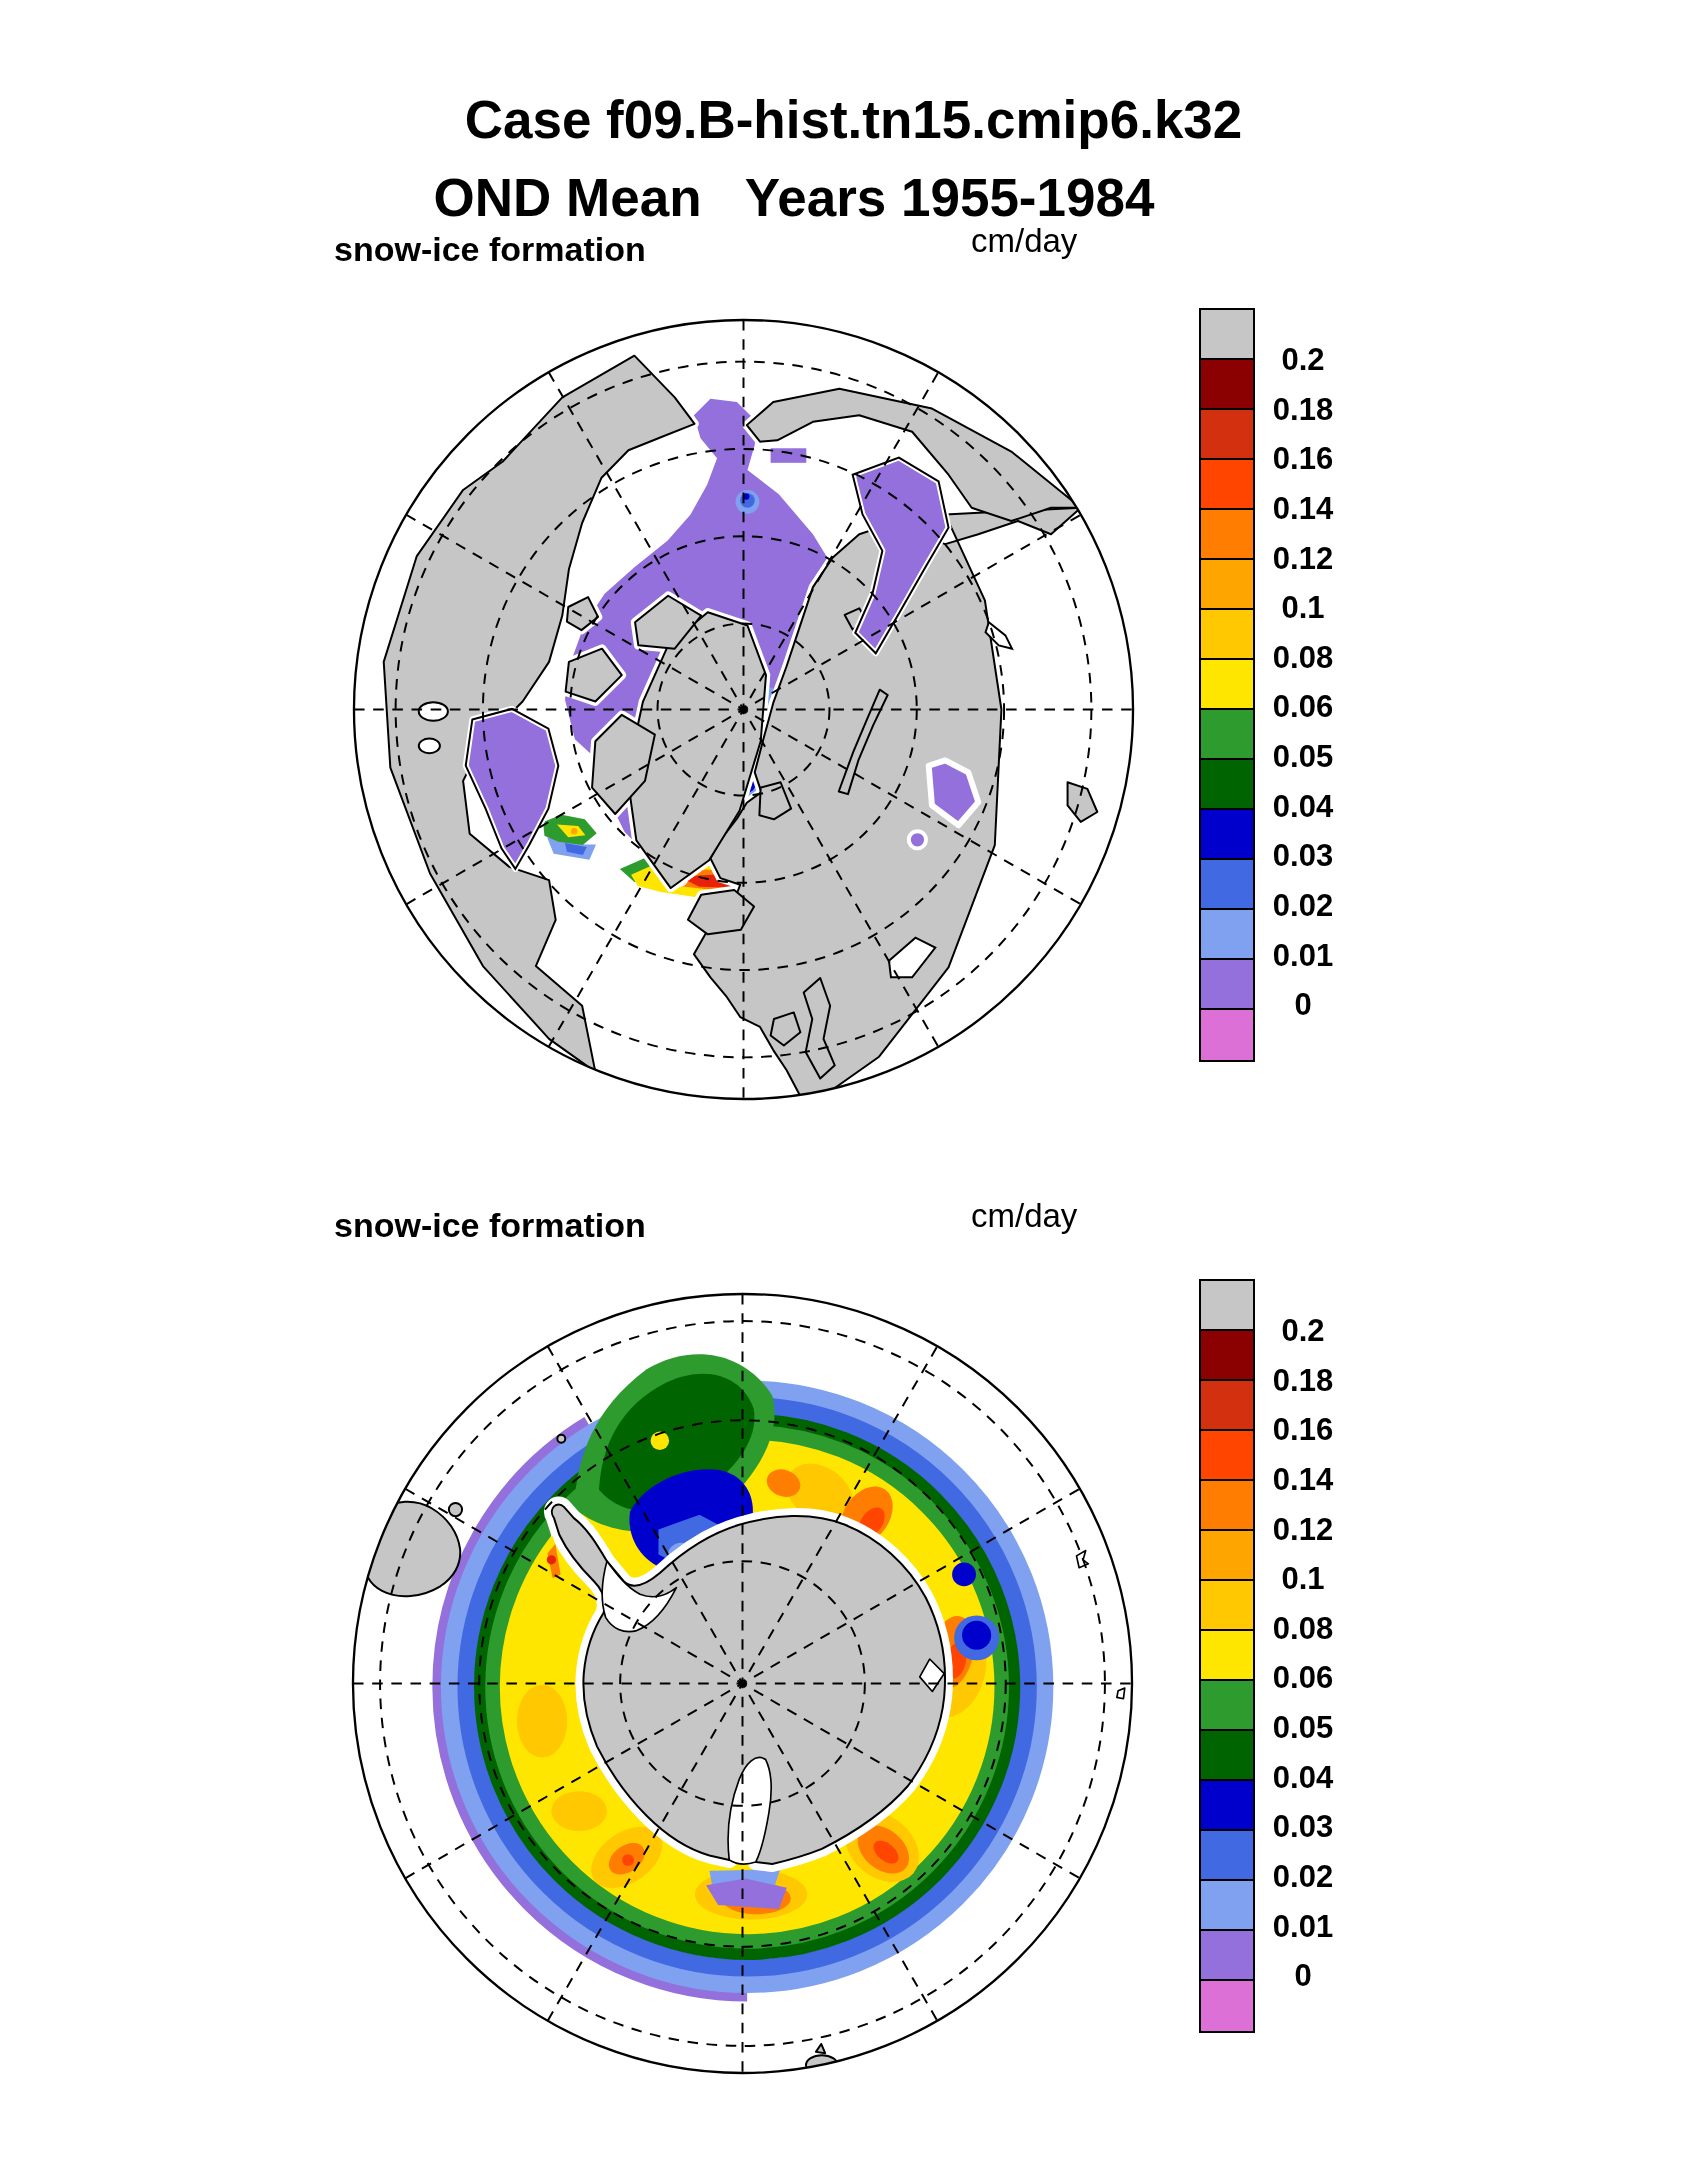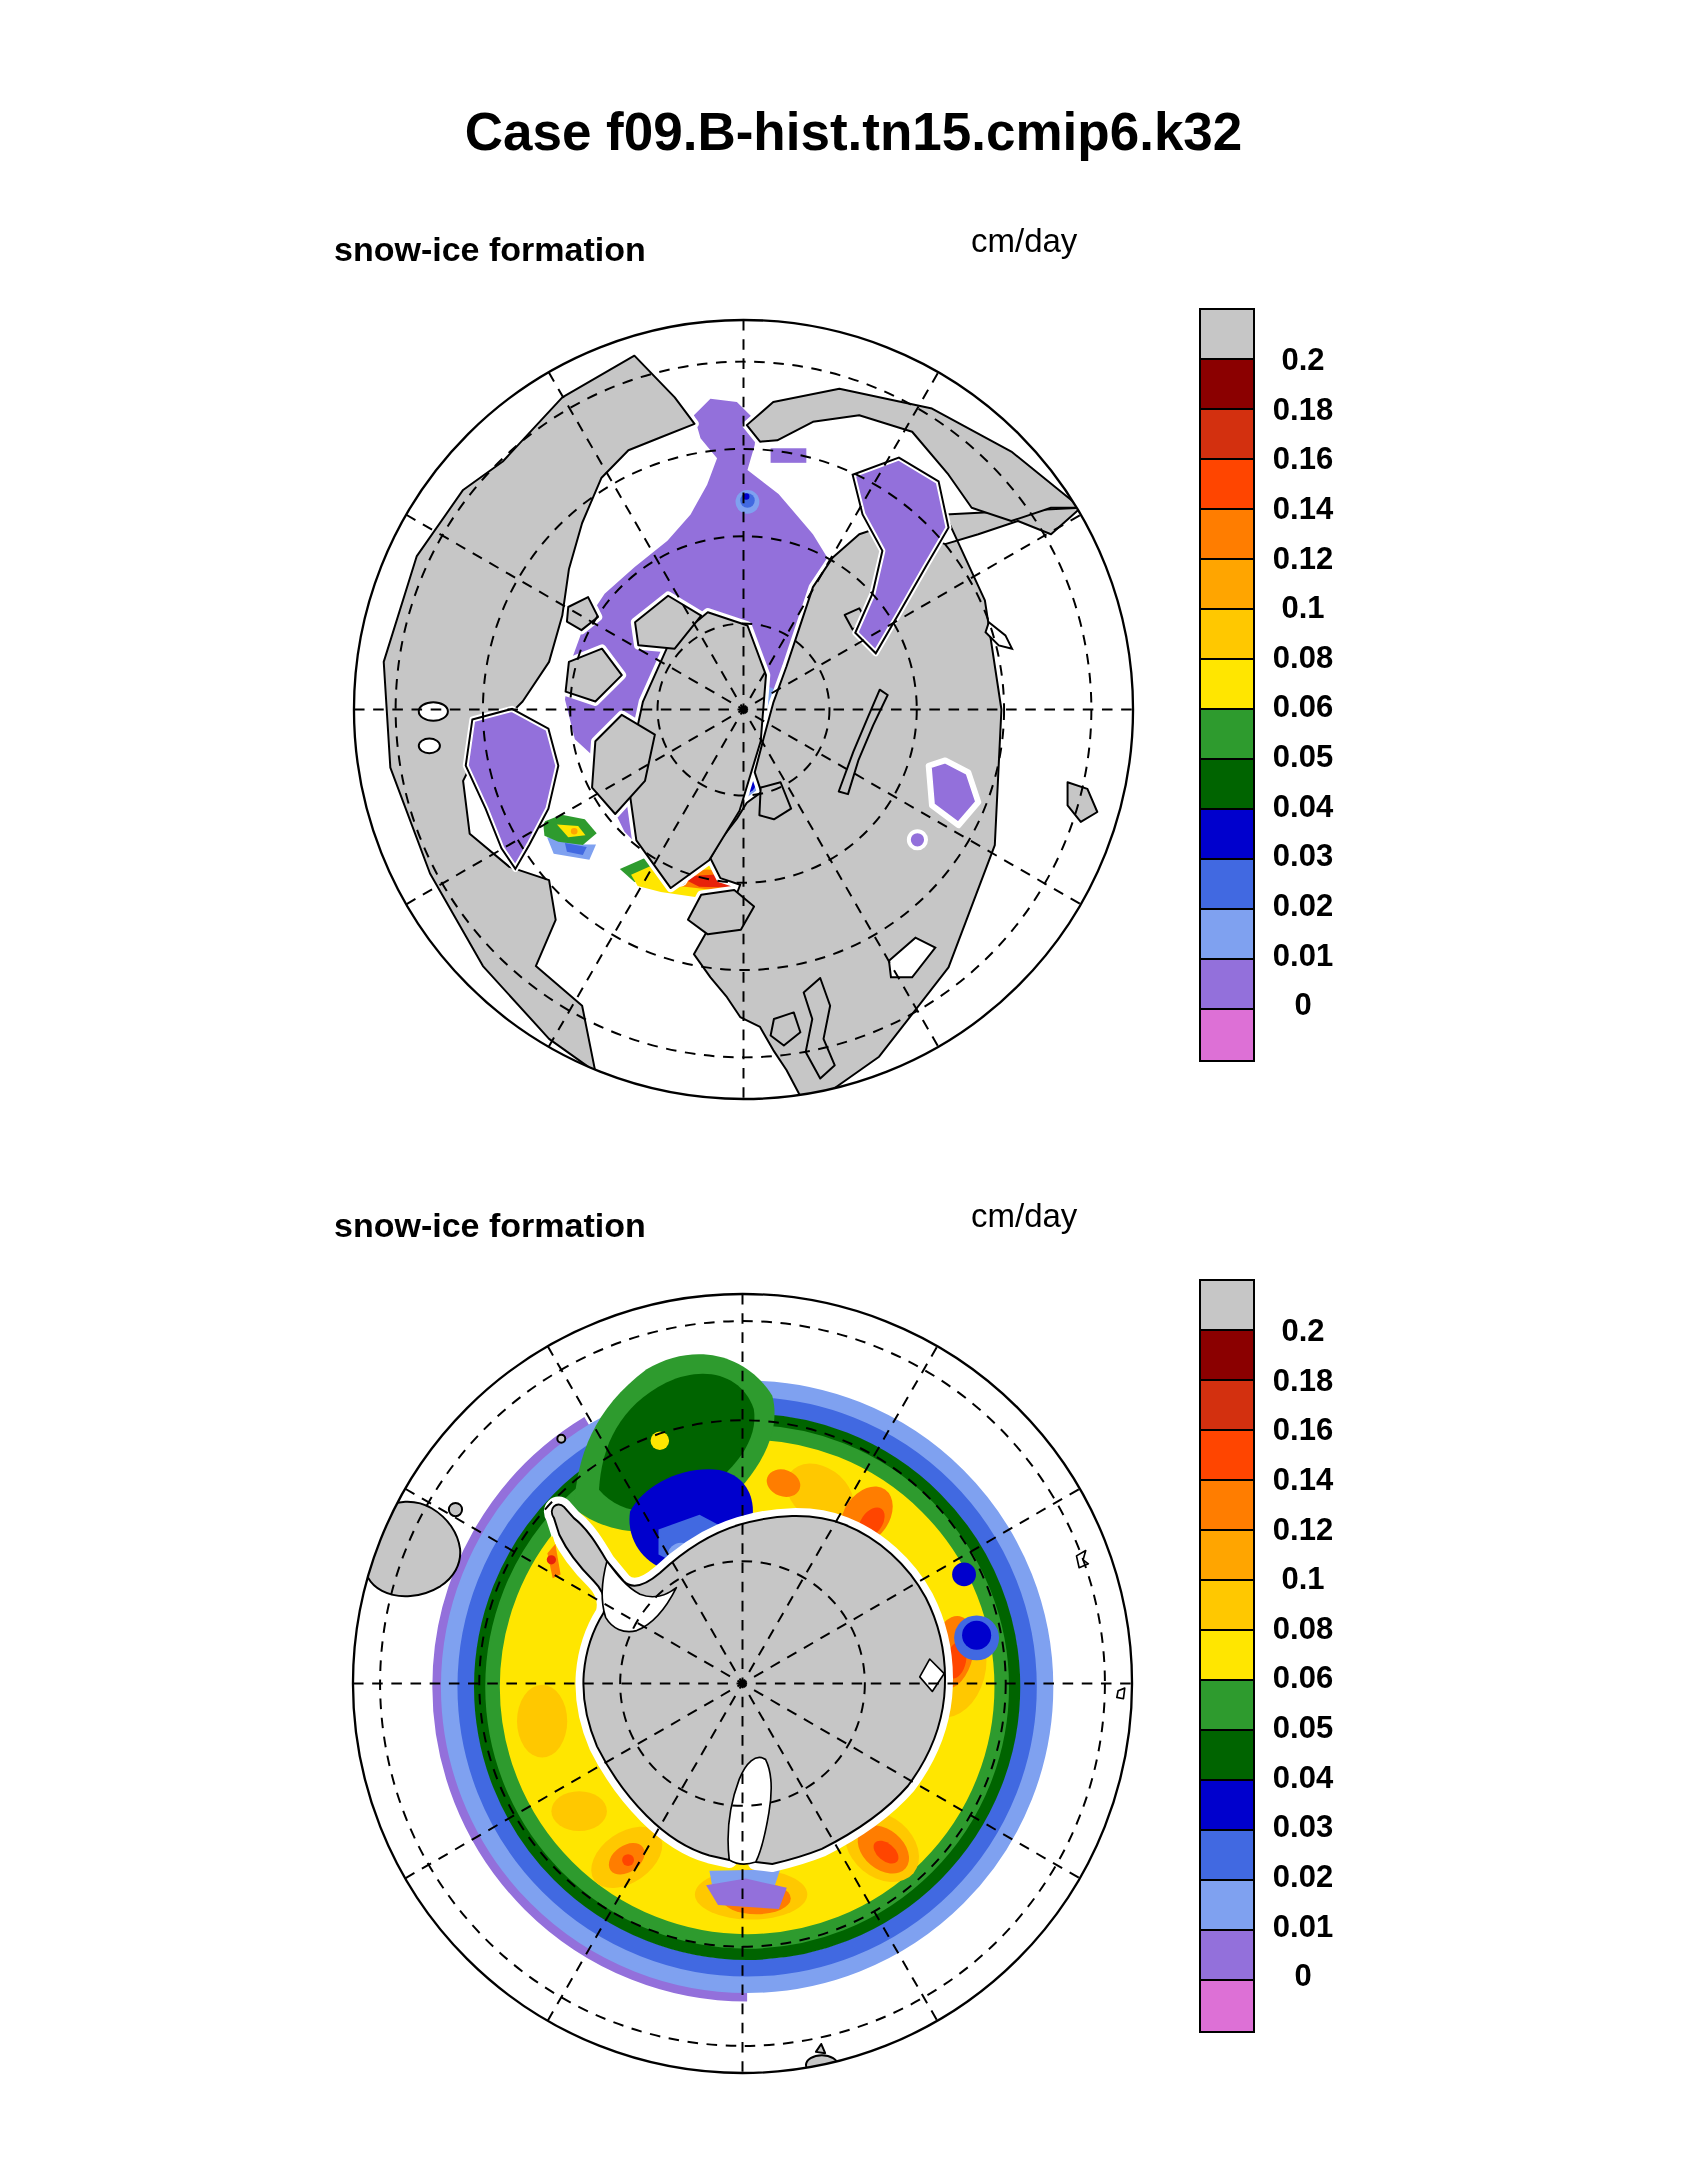--- a/index.html
+++ b/index.html
@@ -1,18 +1,18 @@
 <!DOCTYPE html>
 <html style="font-size:10.6px"><head>
 <meta charset="utf-8">
 <style>
   html,body{margin:0;padding:0;background:#fff;}
   #page{position:relative;width:1687px;height:2183px;background:#fff;overflow:hidden;
         font-family:"Liberation Sans",sans-serif;color:#000;}
-  .title{position:absolute;left:20px;right:0;top:101px;text-align:center;
+  .title{position:absolute;left:20px;right:0;top:89px;text-align:center;
          font-size:53px;font-weight:bold;white-space:pre;}
   .title2{position:absolute;left:0;right:99px;top:167px;text-align:center;
          font-size:53px;font-weight:bold;white-space:pre;}
   .subtitle{position:absolute;font-size:34px;font-weight:bold;}
   .units{position:absolute;font-size:33px;font-weight:normal;}
   .mapbox{position:absolute;width:787px;height:787px;}
   .cbar{position:absolute;left:1199px;width:52px;border:2px solid #000;box-sizing:content-box;}
   .cbar-cell{width:100%;height:50px;border-bottom:2px solid #000;box-sizing:border-box;}
   .cbar-cell:last-child{border-bottom:none;}
   .cbar-labels{position:absolute;left:1245px;width:116px;height:748px;}
@@ -26,20 +26,21 @@
   .grat{fill:none;stroke:#000;stroke-width:3;stroke-dasharray:16 13;}
   .rim{fill:none;stroke:#000;stroke-width:3.5;}
   .seaw{stroke:#fff;stroke-width:9;stroke-linejoin:round;}
 </style>
 </head>
 <body>
 
 <div id="page">
 
   <div class="title">Case f09.B-hist.tn15.cmip6.k32</div>
+  <div class="title2">OND Mean   Years 1955-1984</div>
 
   <div class="subtitle" style="left:334px;top:230px;">snow-ice formation</div>
   <div class="units" style="left:971px;top:222px;">cm/day</div>
 
   <div class="subtitle" style="left:334px;top:1206px;">snow-ice formation</div>
   <div class="units" style="left:971px;top:1197px;">cm/day</div>
 
   <div class="mapbox" style="left:350px;top:316px;">
   <svg width="787" height="787" viewBox="0 0 1190 1190">
     <defs>

